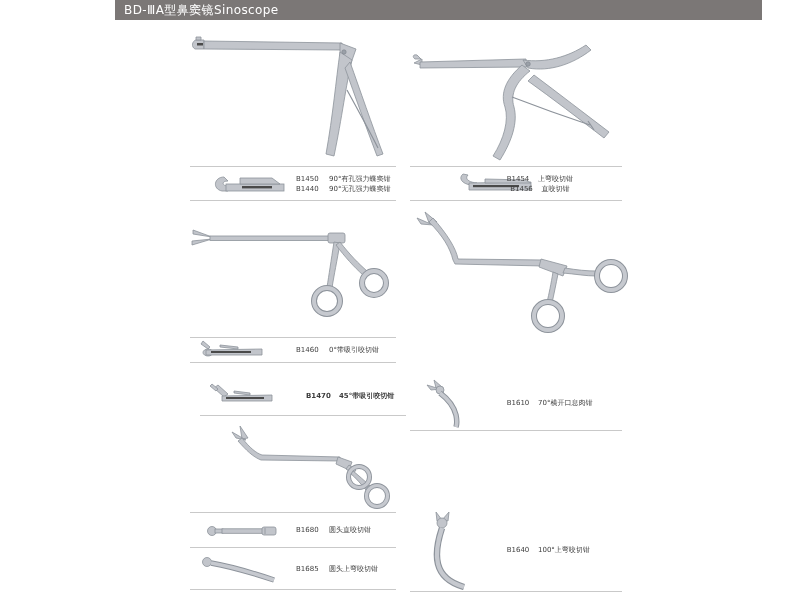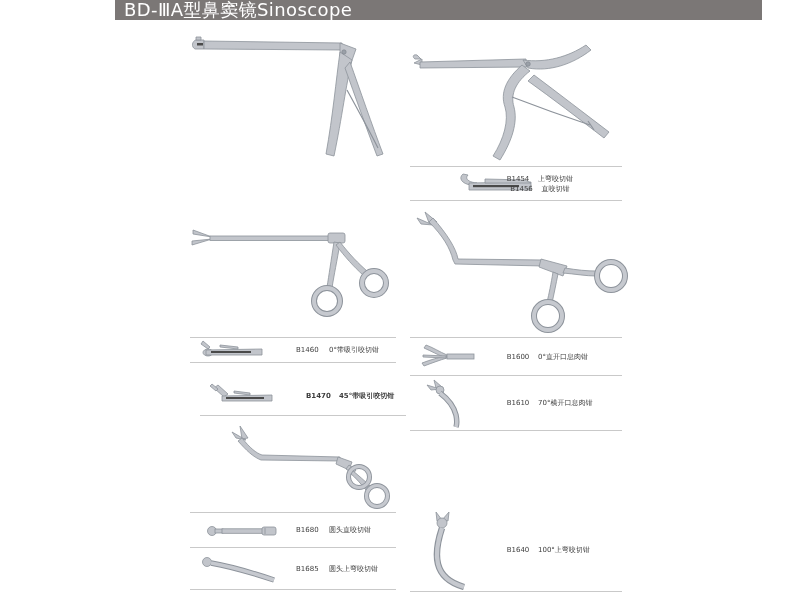--- a/index.html
+++ b/index.html
@@ -1,21 +1,21 @@
 <!DOCTYPE html>
 <html><head>
 <meta charset="utf-8">
 <style>
   html,body{margin:0;padding:0;}
   body{font-family:"DejaVu Sans","Liberation Sans",sans-serif;background:#ffffff;}
   .page{position:relative;width:800px;height:600px;background:#ffffff;overflow:hidden;}
 
   .header-bar{
     position:absolute;left:115px;top:0;width:647px;height:20px;
-    background:#7b7776;color:#ffffff;font-size:18px;line-height:20px;
+    background:#7b7776;color:#ffffff;font-size:12px;line-height:20px;
     padding-left:9px;box-sizing:border-box;letter-spacing:.4px;
   }
 
   .illus{position:absolute;}
 
   .panel{position:absolute;box-sizing:border-box;background:#ffffff;}
   .panel.bt{border-top:1px solid #c9c9c9;}
   .panel.bb{border-bottom:1px solid #c9c9c9;}
   .panel-icon{position:absolute;top:50%;transform:translateY(-50%);}
   .panel-labels{position:absolute;top:50%;transform:translateY(-50%);}
@@ -53,20 +53,34 @@
       <path d="M12,27 L118,24 L119,32 L12,33 Z"></path>
       <path d="M115,25 C138,28 160,22 178,10 L183,15 C165,29 142,37 120,33 Z"></path>
       <path d="M114,30 C98,44 92,58 97,72 C101,85 96,104 85,121 L92,125 C104,106 110,87 106,72 C102,59 108,47 122,36 Z"></path>
       <path d="M126,40 C150,58 176,78 201,97 L196,103 C170,83 145,64 120,46 Z"></path>
     </g>
     <path d="M104,62 C130,72 158,82 182,90" fill="none" stroke="#8d939b" stroke-width="1.2"></path>
     <path d="M180,86 L186,95" fill="none" stroke="#8d939b" stroke-width="1.2"></path>
     <circle cx="120" cy="29" r="2.3" fill="#9aa0a8" stroke="#7c828a" stroke-width="0.6"></circle>
   </svg>
 
+  <div class="panel lcol bt bb" style="left:190px;top:166px;width:206px;height:35px;">
+    <svg class="panel-icon" style="left:16px;" width="84" height="26" viewBox="0 0 84 26">
+      <g fill="#c2c5cb" stroke="#8d939b" stroke-width="0.8">
+        <path d="M18,6 C8,6 6,18 16,20 L22,20 L22,15 C16,15 15,10 22,10 Z"></path>
+        <rect x="20" y="13" width="58" height="7"></rect>
+        <path d="M34,7 L66,7 L74,13 L34,13 Z"></path>
+      </g>
+      <rect x="36" y="15" width="30" height="2.4" fill="#4a4a4a"></rect>
+    </svg>
+    <div class="panel-labels">
+      <div class="label-row"><span class="code">B1450</span><span>90°有孔强力蝶窦钳</span></div>
+      <div class="label-row"><span class="code">B1440</span><span>90°无孔强力蝶窦钳</span></div>
+    </div>
+  </div>
 
   <div class="panel rcol bt bb" style="left:410px;top:166px;width:212px;height:35px;">
     <svg class="panel-icon" style="left:45px;" width="84" height="26" viewBox="0 0 84 26">
       <g fill="#c2c5cb" stroke="#8d939b" stroke-width="0.8">
         <path d="M16,14 C7,13 3,7 8,3 L13,4 C10,7 12,11 22,12 Z"></path>
         <path d="M14,12 L76,11 L76,19 L14,19 Z"></path>
         <path d="M30,8 L70,9 L76,12 L30,12 Z"></path>
       </g>
       <rect x="18" y="14" width="46" height="2.2" fill="#4a4a4a"></rect>
     </svg>
@@ -129,33 +143,20 @@
         <path d="M14,13 L64,12 L64,18 L14,18 Z"></path>
         <path d="M26,8 L42,10 L42,12 L26,10 Z"></path>
       </g>
       <rect x="18" y="14" width="38" height="2" fill="#4a4a4a"></rect>
     </svg>
     <div class="panel-labels">
       <div class="label-row"><span class="code">B1470</span><span>45°带吸引咬切钳</span></div>
     </div>
   </div>
 
-  <div class="panel rcol bt bb" style="left:410px;top:337px;width:212px;height:39px;">
-    <svg class="panel-icon" style="left:10px;" width="58" height="30" viewBox="0 0 58 30">
-      <g fill="#c2c5cb" stroke="#8d939b" stroke-width="0.8">
-        <path d="M6,3 C12,5 20,10 27,13 L26,16 C18,13 11,9 4,6 Z"></path>
-        <path d="M4,24 C12,21 20,18 27,16 L27,14 C19,15 10,18 2,21 Z"></path>
-        <path d="M3,13 L26,14 L26,16 L3,15 Z"></path>
-        <rect x="27" y="12" width="27" height="5"></rect>
-      </g>
-    </svg>
-    <div class="panel-labels">
-      <div class="label-row"><span class="code">B1600</span><span>0°直开口息肉钳</span></div>
-    </div>
-  </div>
 
   <div class="panel rcol bb" style="left:410px;top:376px;width:212px;height:55px;">
     <svg class="panel-icon" style="left:14px;" width="54" height="52" viewBox="0 0 54 52">
       <g fill="#c2c5cb" stroke="#8d939b" stroke-width="0.8">
         <path d="M10,3 L18,10 L12,11 Z"></path>
         <path d="M3,8 L16,12 L7,13 Z"></path>
         <circle cx="16" cy="13" r="4"></circle>
       </g>
       <path d="M16,16 C24,22 30,30 32,38 C33,43 33,47 32,50" fill="none" stroke="#8d939b" stroke-width="5.5"></path>
       <path d="M16,16 C24,22 30,30 32,38 C33,43 33,47 32,50" fill="none" stroke="#c6c9cf" stroke-width="3.5"></path>

